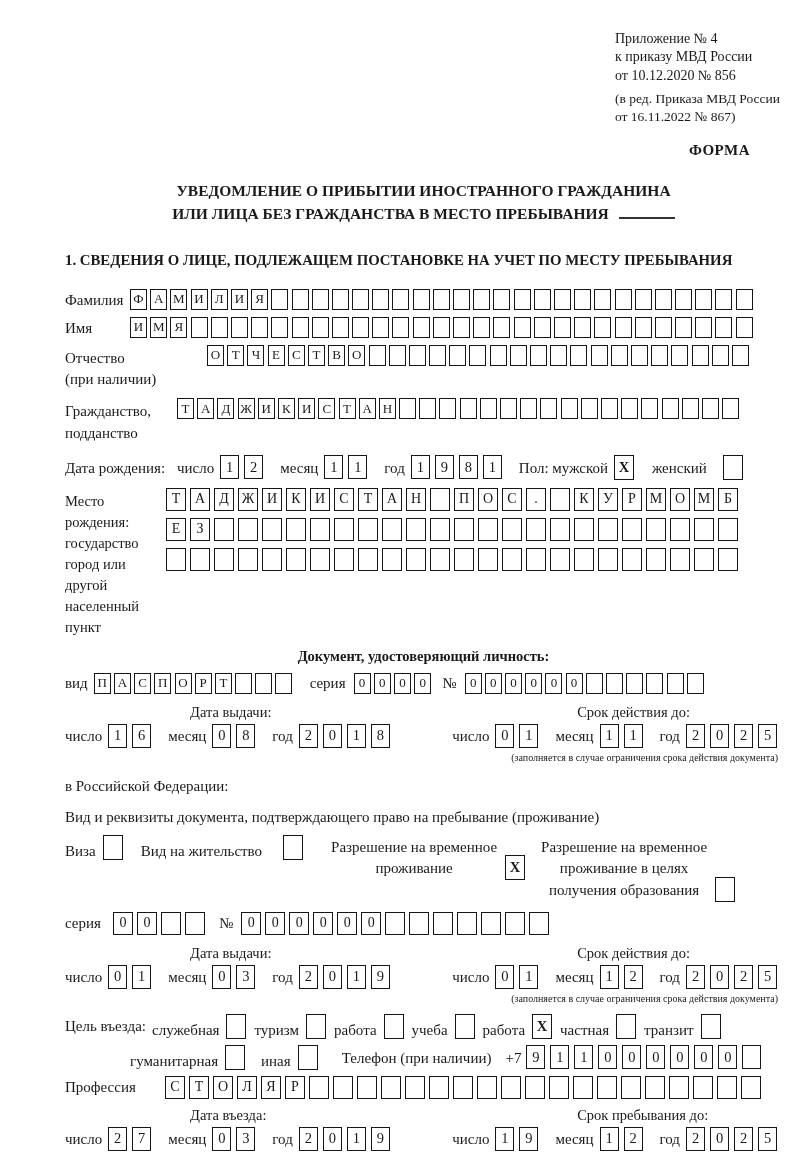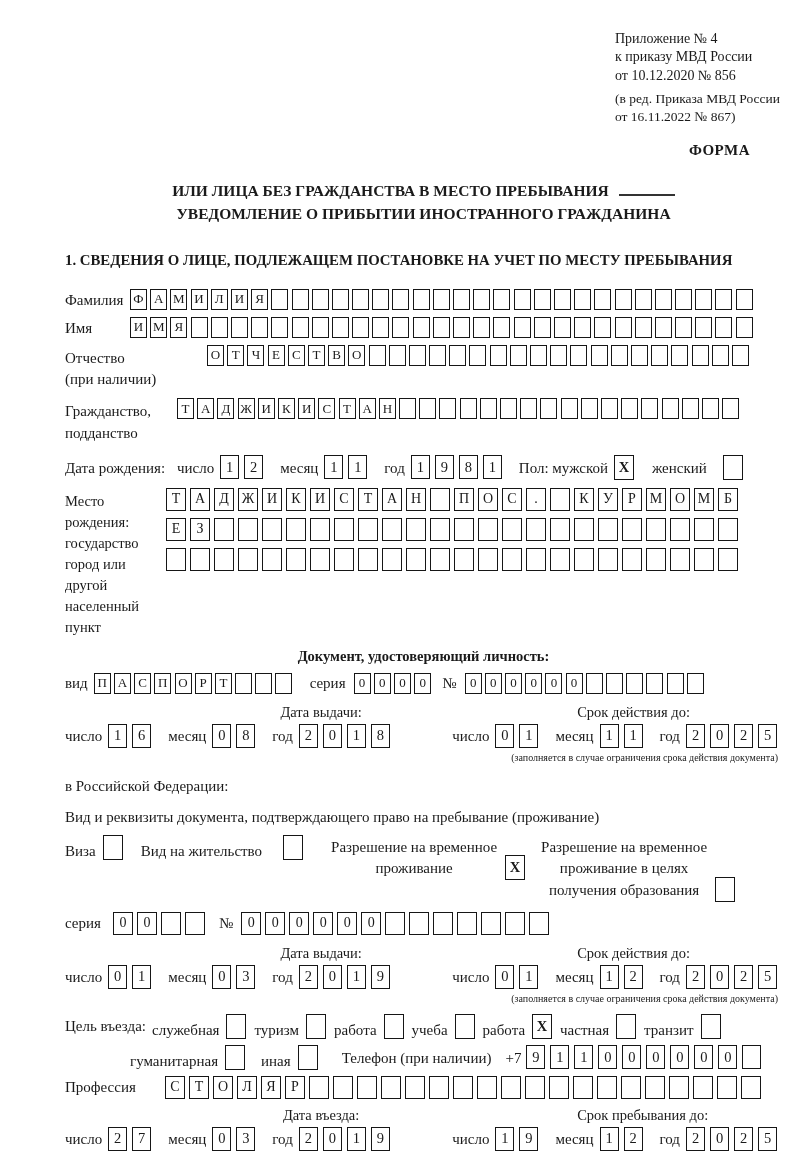--- a/index.html
+++ b/index.html
@@ -33,21 +33,21 @@
   .chk .cell { width: 20px; height: 25px; margin-right: 0; font-size: 14.5px; font-weight: bold; }
 
   .inline { display: flex; align-items: flex-start; }
   .inline > * { margin-right: 8px; }
 
   .center-b { text-align: center; font-weight: bold; font-size: 14.5px; margin: 10px 0 8px; }
   .datepair { display: flex; margin-bottom: 2px; }
   .datecol { display: flex; flex-direction: column; }
   .datecol.left { width: 390px; }
   .datehead { font-size: 14.5px; margin-bottom: 3px; }
-  .datehead.c1 { padding-left: 125px; text-align: center; } .datehead.c2 { padding-left: 125px; }
+  .datehead.c1 { padding-left: 125px; } .datehead.c2 { padding-left: 125px; }
   .dateline { display: flex; align-items: center; }
   .dateline .t { margin-right: 6px; padding-top: 2px; }
   .dateline .g { margin-right: 12px; }
   .note { text-align: right; font-size: 10px; padding-right: 4px; margin: 4px 0 10px; }
   .para { line-height: 1.8; margin-bottom: 4px; }
   .ckgroup { display: flex; align-items: flex-start; margin-bottom: 10px; }
   .ckitem { display: flex; align-items: flex-end; }
   .ckitem .t { padding-top: 4px; margin-right: 7px; }
   .ckitem .tc { text-align: center; line-height: 1.45; margin-right: 8px; padding-top: 2px; }
   .stack > .cells { margin-bottom: 7px; }
@@ -63,22 +63,22 @@
     <div>от 10.12.2020 № 856</div>
     <div class="l2">
       <div>(в ред. Приказа МВД России</div>
       <div>от 16.11.2022 № 867)</div>
     </div>
   </div>
 
   <div class="forma">ФОРМА</div>
 
   <div class="title">
+    <div>УВЕДОМЛЕНИЕ О ПРИБЫТИИ ИНОСТРАННОГО ГРАЖДАНИНА</div>
     <div><span>ИЛИ ЛИЦА БЕЗ ГРАЖДАНСТВА В МЕСТО ПРЕБЫВАНИЯ</span><span class="blank-line"></span></div>
-    <div>УВЕДОМЛЕНИЕ О ПРИБЫТИИ ИНОСТРАННОГО ГРАЖДАНИНА</div>
   </div>
 
   <div class="sec1">1. СВЕДЕНИЯ О ЛИЦЕ, ПОДЛЕЖАЩЕМ ПОСТАНОВКЕ НА УЧЕТ ПО МЕСТУ ПРЕБЫВАНИЯ</div>
 
   <div class="row">
     <span class="lab w65">Фамилия</span>
     <span class="cells">
         <span class="cell">Ф</span>
         <span class="cell">А</span>
         <span class="cell">М</span>

